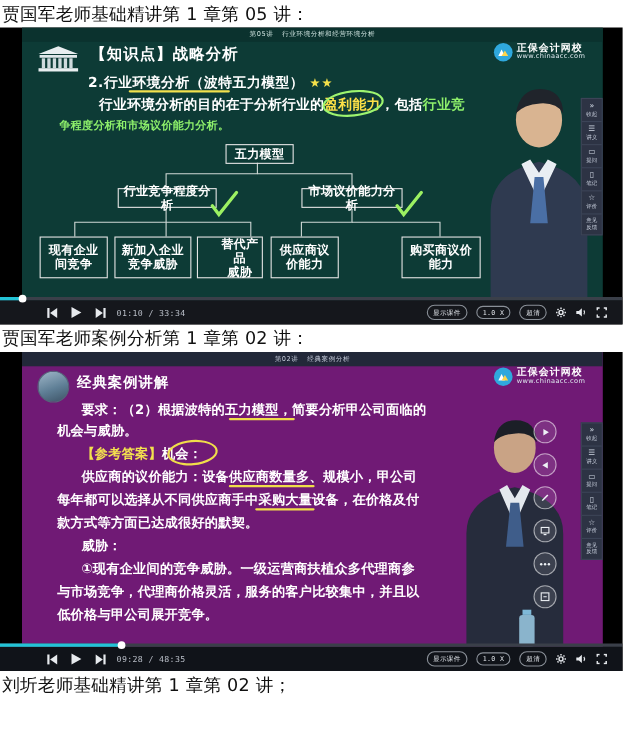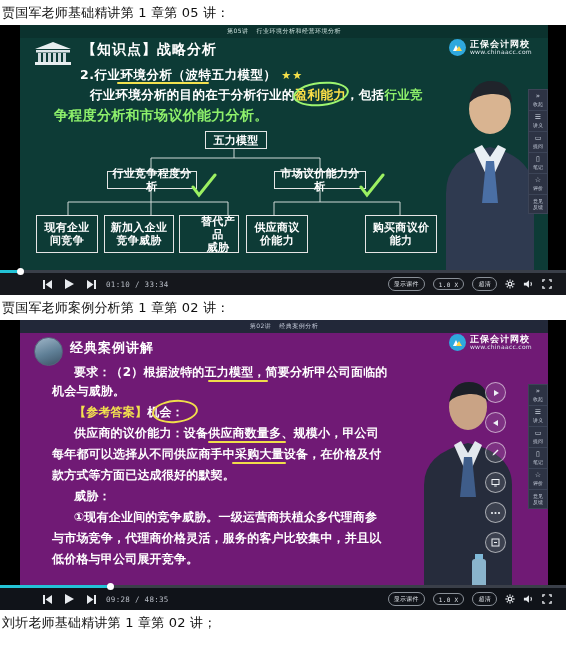--- a/index.html
+++ b/index.html
@@ -11,21 +11,21 @@
     width: 566px;
     height: 670px;
     font-family: "DejaVu Sans", "Liberation Sans", sans-serif;
     overflow: hidden;
     position: relative;
   }
 
   .page { position: relative; width: 566px; height: 670px; }
 
   .caption {
-    font-size: 13px;
+    font-size: 16px;
     color: #111;
     line-height: 16px;
     padding: 5px 0 4px 2px;
     white-space: nowrap;
     letter-spacing: 0.2px;
   }
 
   
   .player {
     position: relative;
@@ -99,21 +99,21 @@
     background: #f2e14e; border-radius: 2px;
   }
   .s1 .line3 {
     position: absolute; left: 70px; top: 62px;
     font-size: 12.5px; color: #ffffff; font-weight: bold; letter-spacing:.3px;
   }
   .s1 .hl-y { color: #fde047; }
   .s1 .hl-g { color: #8ef06b; }
   .s1 .line4 {
     position: absolute; left: 34px; top: 82px;
-    font-size: 14px; font-weight: bold; color: #8ef06b; letter-spacing:.3px;
+    font-size: 10px; font-weight: bold; color: #8ef06b; letter-spacing:.3px;
   }
   .s1 .ellipse {
     position: absolute; left: 273px; top: 57px; width: 52px; height: 20px;
     border: 2px solid #9df56f; border-radius: 50%;
     transform: rotate(-6deg);
   }
 
   
   .dgm { position: absolute; left: 0; top: 0; width: 100%; height: 100%; }
   .nodebox {

